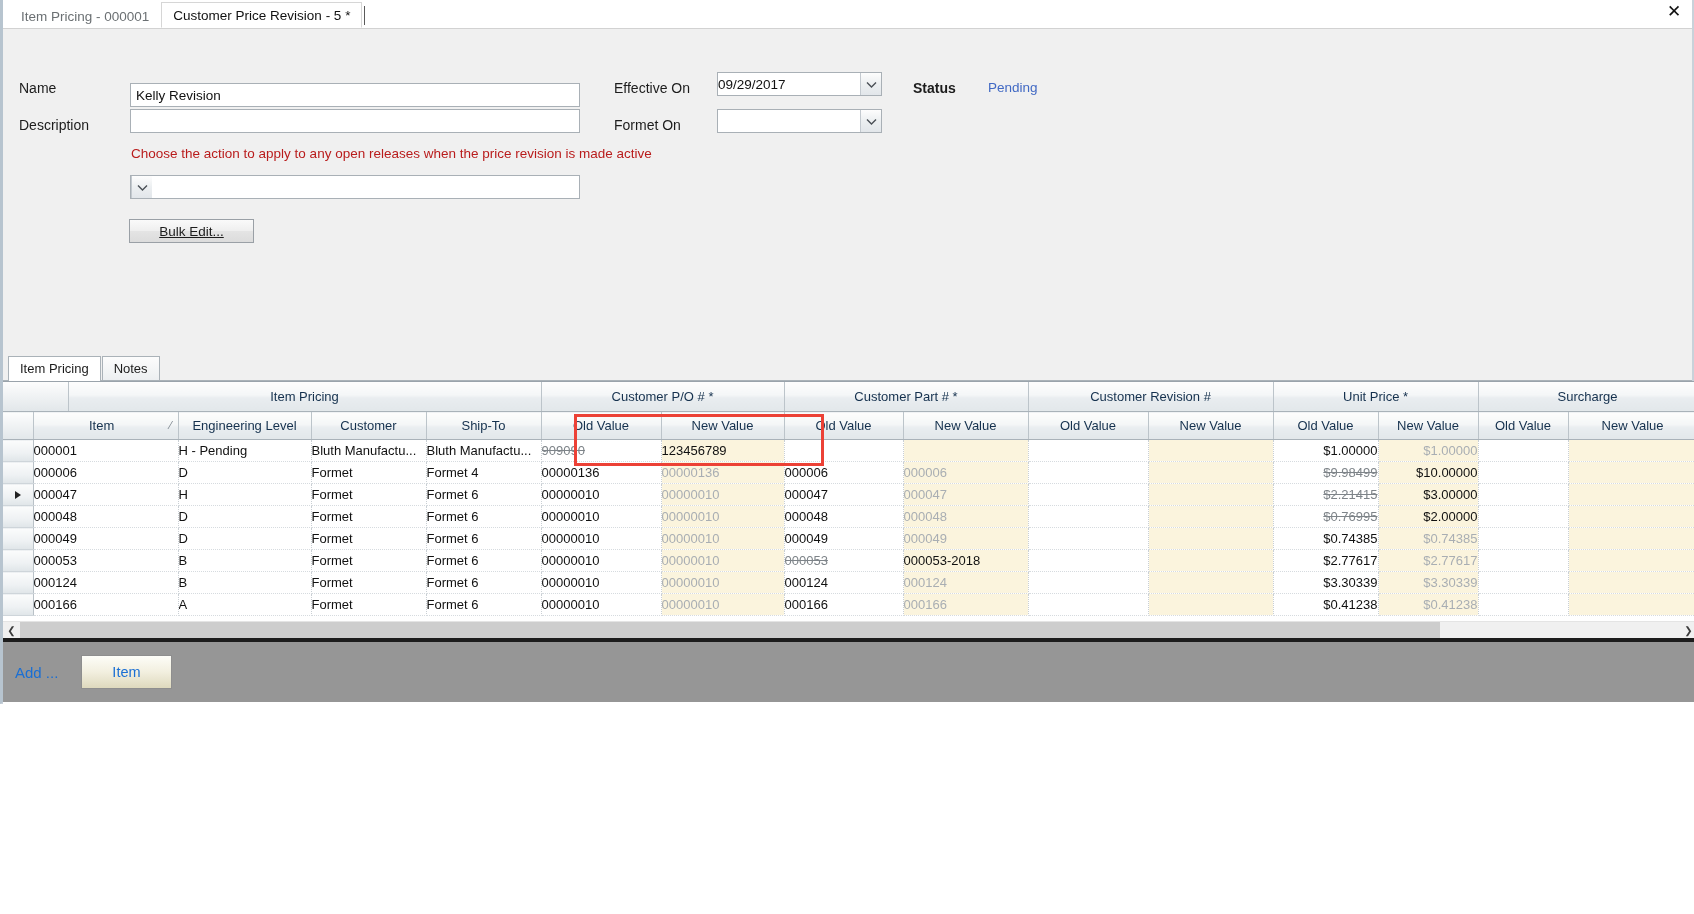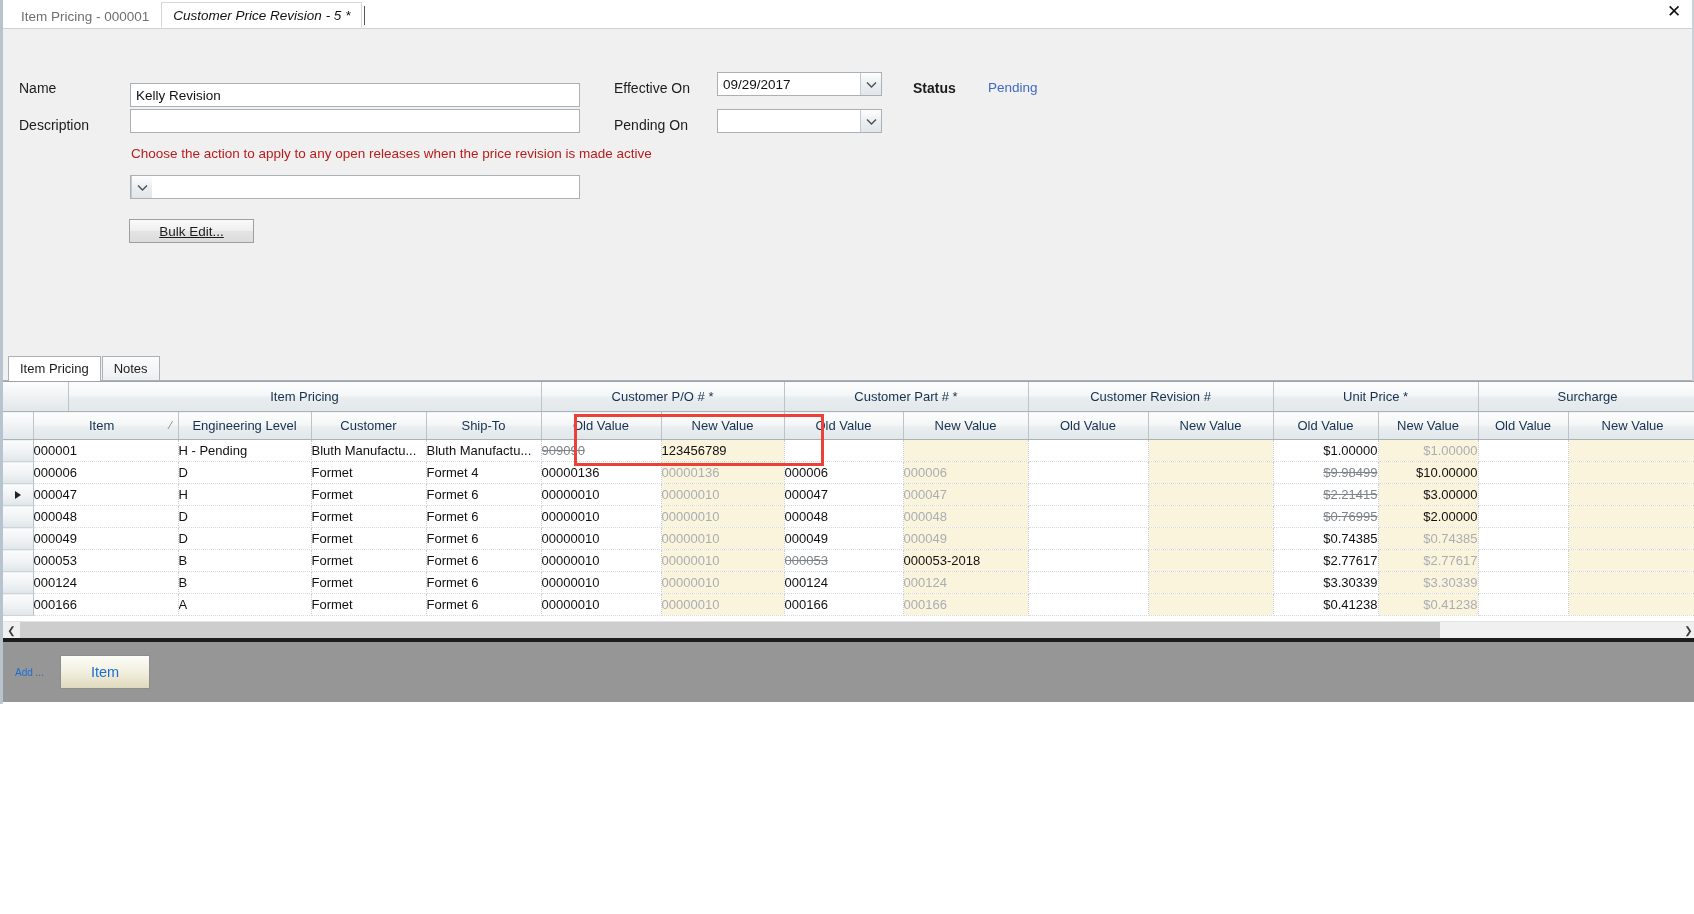--- a/index.html
+++ b/index.html
@@ -43,21 +43,20 @@
     cursor: default;
   }
   .doc-tab.inactive { color: #6b7073; }
   .doc-tab.active {
     color: #111;
     background: #ffffff;
     border: 1px solid #d6d6d6;
     border-bottom: 1px solid #ffffff;
     height: 26px;
     line-height: 25px;
-    font-style: italic;
   }
   .tab-caret {
     width: 1px; height: 19px;
     background: #5a5a5a;
     margin-left: 2px; margin-bottom: 3px;
   }
   .close-x {
     position: absolute;
     right: 8px; top: 2px;
     width: 20px; height: 20px;
@@ -93,21 +92,20 @@
   }
   .combo {
     position: absolute;
     background: #ffffff;
     border: 1px solid #a9b0b6;
     display: flex;
     align-items: center;
   }
   .combo .val {
     flex: 1;
-    padding-left: 5px;
     font-size: 13.5px;
     color: #111;
     white-space: nowrap;
     overflow: hidden;
   }
   .combo .arrowbtn {
     width: 21px;
     align-self: stretch;
     background: linear-gradient(to bottom,#fdfdfd 0%,#eceff1 50%,#e2e6ea 100%);
     border-left: 1px solid #c3c9cf;
@@ -294,22 +292,22 @@
     width: 1694px;
     height: 64px;
     background: #969696;
     border-top: 4px solid #1c1c1c;
     display: flex;
     align-items: center;
     padding-left: 12px;
   }
   .addlink {
     color: #1a6fd4;
-    font-size: 10px;
-    margin-right: 16px;
+    font-size: 15px;
+    margin-right: 23px;
     cursor: pointer;
     white-space: nowrap;
     text-align: right;
   }
   .itembtn {
     background: linear-gradient(to bottom,#fdfdf8 0%,#f2efdf 50%,#ded9bd 100%);
     border: 1px solid #8e8e8e;
     color: #1a6fd4;
     font-size: 14.5px;
     padding: 8px 30px;
@@ -340,21 +338,21 @@
     <div class="lbl" style="left:611px; top:51px;">Effective On</div>
     <div class="combo" style="left:714px; top:43px; width:165px; height:24px;">
       <div class="val">09/29/2017</div>
       <div class="arrowbtn">
         <svg width="11" height="9" viewBox="0 0 11 9">
             <path d="M1 2.5 L5.5 7 L10 2.5" fill="none" stroke="#4a5056" stroke-width="1.4"></path>
           </svg>
       </div>
     </div>
 
-    <div class="lbl" style="left:611px; top:88px;">Pending On</div>
+    <div class="lbl" style="left:611px; top:88px;">Formet On</div>
     <div class="combo" style="left:714px; top:80px; width:165px; height:24px;">
       <div class="val"></div>
       <div class="arrowbtn">
         <svg width="11" height="9" viewBox="0 0 11 9">
             <path d="M1 2.5 L5.5 7 L10 2.5" fill="none" stroke="#4a5056" stroke-width="1.4"></path>
           </svg>
       </div>
     </div>
 
     <div class="lbl" style="left:910px; top:51px; font-weight:bold;">Status</div>

